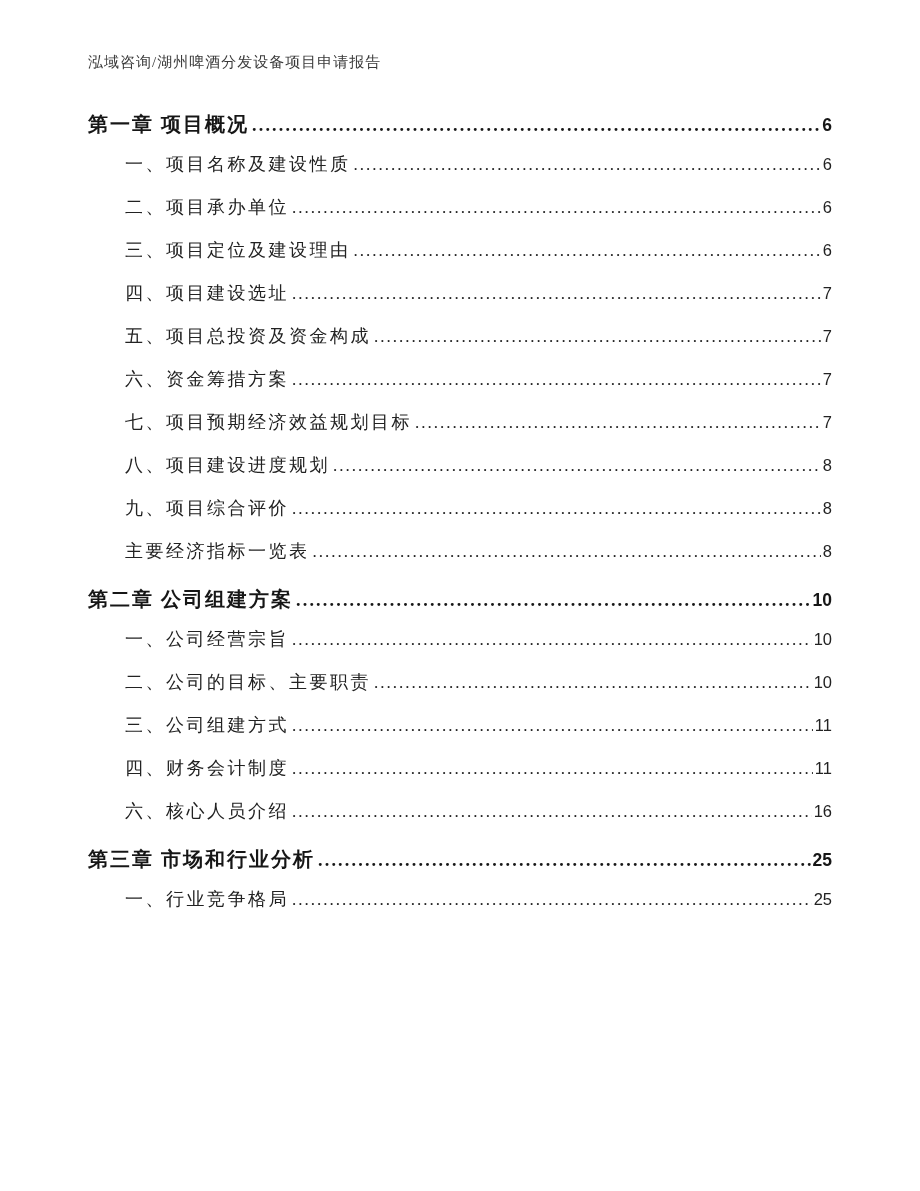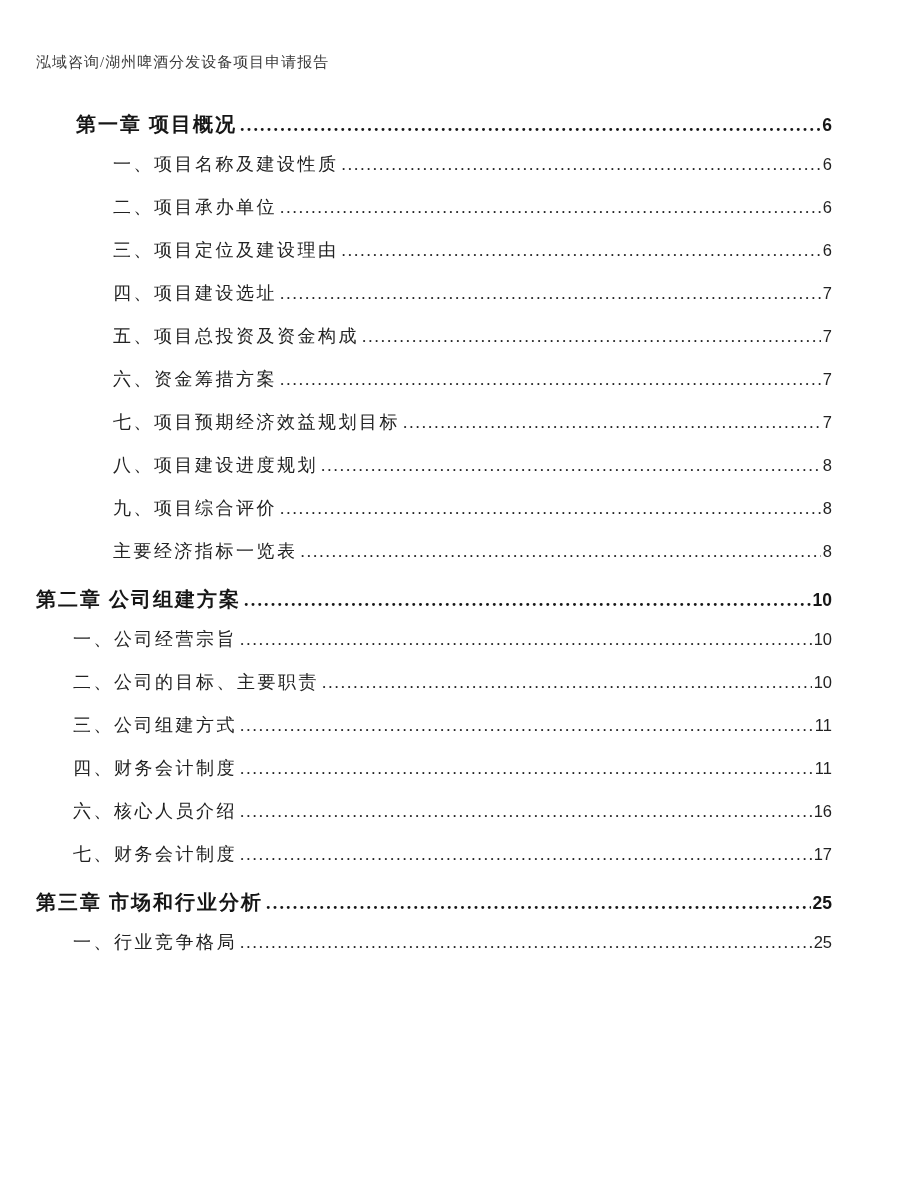--- a/index.html
+++ b/index.html
@@ -2,21 +2,21 @@
 <html><head>
 <meta charset="utf-8">
 <style>
   html, body { margin: 0; padding: 0; background: #ffffff; }
   .doc {
     position: relative;
     width: 920px;
     height: 1191px;
     box-sizing: border-box;
     background: #ffffff;
-    padding: 52px 88px 30px 36px;
+    padding: 52px 88px 30px 88px;
     overflow: hidden;
     font-family: "Liberation Serif", "DejaVu Serif", serif;
     color: #1c1c1c;
   }
   .doc-header {
     font-size: 15px;
     letter-spacing: 1px;
     color: #3a3a3a;
     line-height: 20px;
   }
@@ -29,21 +29,21 @@
     letter-spacing: 14px;
     text-indent: 14px; 
     line-height: 36px;
   }
   .toc { margin-top: 34px; }
   .row {
     display: flex;
     align-items: baseline;
   }
   .chapter { margin-top: 8px; }
-  .chapter:first-child { margin-top: 0; margin-left: 40px; }
+  .chapter:first-child { margin-top: 0; }
   .chapter-row {
     font-size: 20px;
     font-weight: bold;
     line-height: 36px;
     color: #161616;
   }
   .chapter-row .label { letter-spacing: 2px; }
   .item-row {
     padding-left: 37px;
     font-size: 18px;
@@ -179,25 +179,20 @@
     <span class="pagenum">11</span>
   </div>
 
 
   <div class="row item-row">
     <span class="label">六、核心人员介绍</span>
     <span class="dots"></span>
     <span class="pagenum">16</span>
   </div>
 
-  <div class="row item-row">
-    <span class="label">七、财务会计制度</span>
-    <span class="dots"></span>
-    <span class="pagenum">17</span>
-  </div>
 </div>
   </section>
 
   <section class="chapter">
     <div class="row chapter-row">
       <span class="label">第三章 市场和行业分析</span>
       <span class="dots"></span>
       <span class="pagenum">25</span>
     </div>
     <div class="items">

